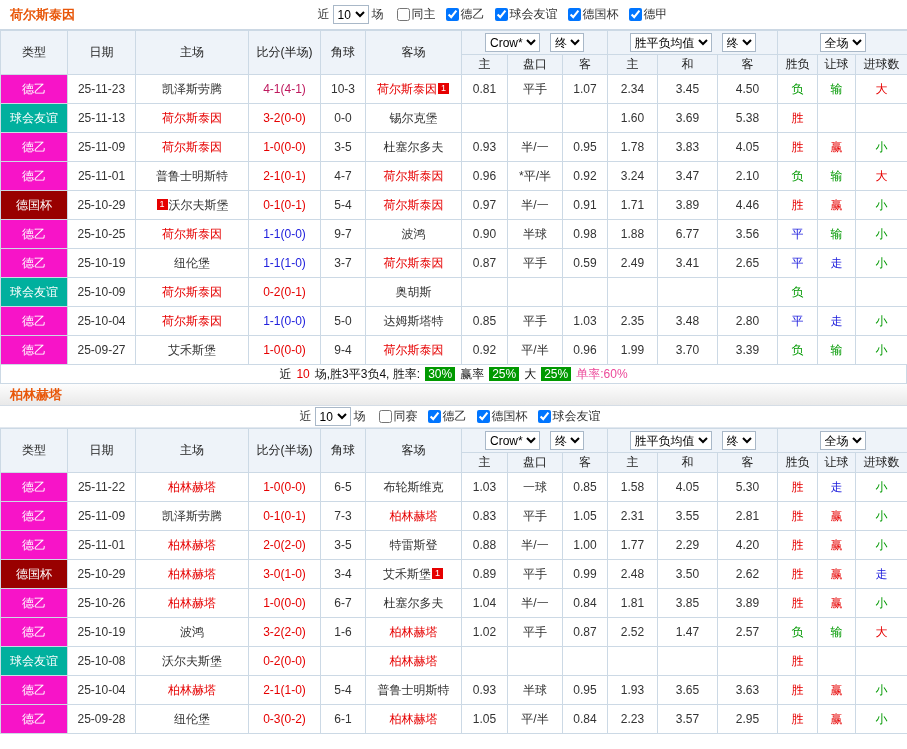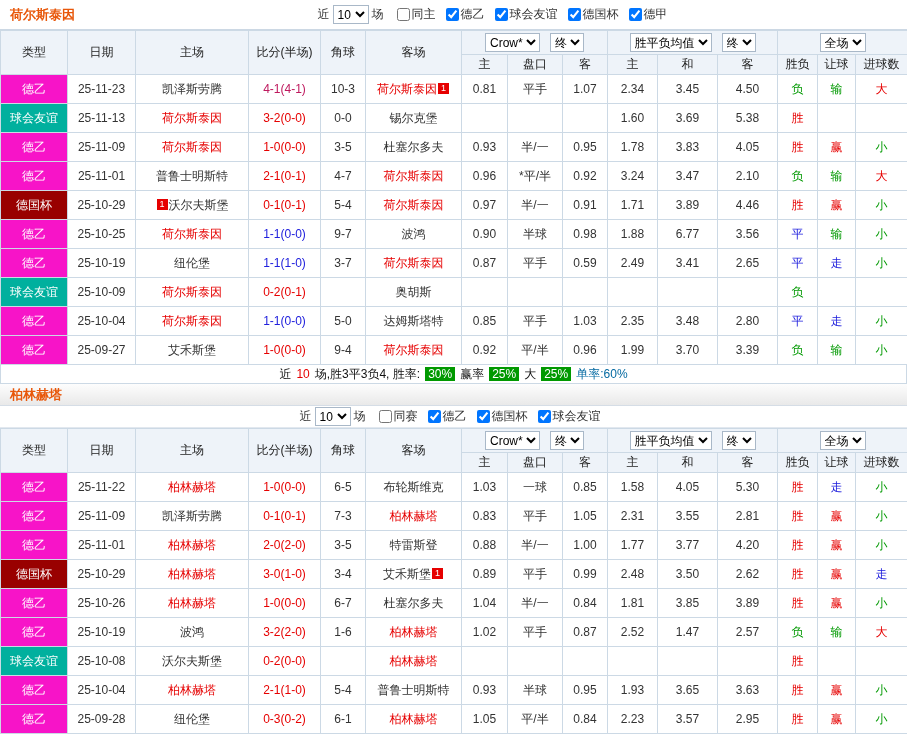--- a/index.html
+++ b/index.html
@@ -36,21 +36,21 @@
   tbody td { height:29px; color:#333; background:#fff; }
   .selwrap { display:flex; align-items:center; justify-content:center; gap:10px; }
   .team-name { color:#333; }
   .team-name.focal { color:#e60000; }
   .badge { display:inline-block; min-width:11px; height:11px; line-height:11px; background:#e60000; color:#fff; font-size:9px; margin:0 1px; vertical-align:2px; text-align:center; }
 
   
   .summary { height:19px; display:flex; align-items:center; justify-content:center; gap:5px; font-size:12px; border-bottom:1px solid #ccd9e5; border-left:1px solid #ccd9e5; border-right:1px solid #ccd9e5; color:#111; }
   .summary .red { color:#e60000; }
   .summary .pct { background:#009900; color:#fff; padding:0 3px; }
-  .summary .blue { color:#0369a1; }
+  .summary .blue { color:#ec4899; }
 </style>
 </head>
 <body>
 
 <div id="app">
 
 
   <div class="sec-head">
     <span class="team-title">荷尔斯泰因</span>
     <span class="filters">
@@ -444,21 +444,21 @@
           <td style="background: rgb(247, 20, 200); color: rgb(255, 255, 255);">德乙</td>
           <td>25-11-01</td>
           <td><span class="team-name focal">柏林赫塔</span></td>
           <td style="color: rgb(230, 0, 0);">2-0(2-0)</td>
           <td>3-5</td>
           <td><span class="team-name">特雷斯登</span></td>
           <td>0.88</td>
           <td>半/一</td>
           <td>1.00</td>
           <td>1.77</td>
-          <td>3.77</td>
+          <td>2.29</td>
           <td>4.20</td>
           <td style="color: rgb(230, 0, 0);">胜</td>
           <td style="color: rgb(230, 0, 0);">赢</td>
           <td style="color: rgb(0, 153, 0);">小</td>
         </tr>
         <tr>
           <td style="background: rgb(153, 0, 0); color: rgb(255, 255, 255);">德国杯</td>
           <td>25-10-29</td>
           <td><span class="team-name focal">柏林赫塔</span></td>
           <td style="color: rgb(230, 0, 0);">3-0(1-0)</td>

